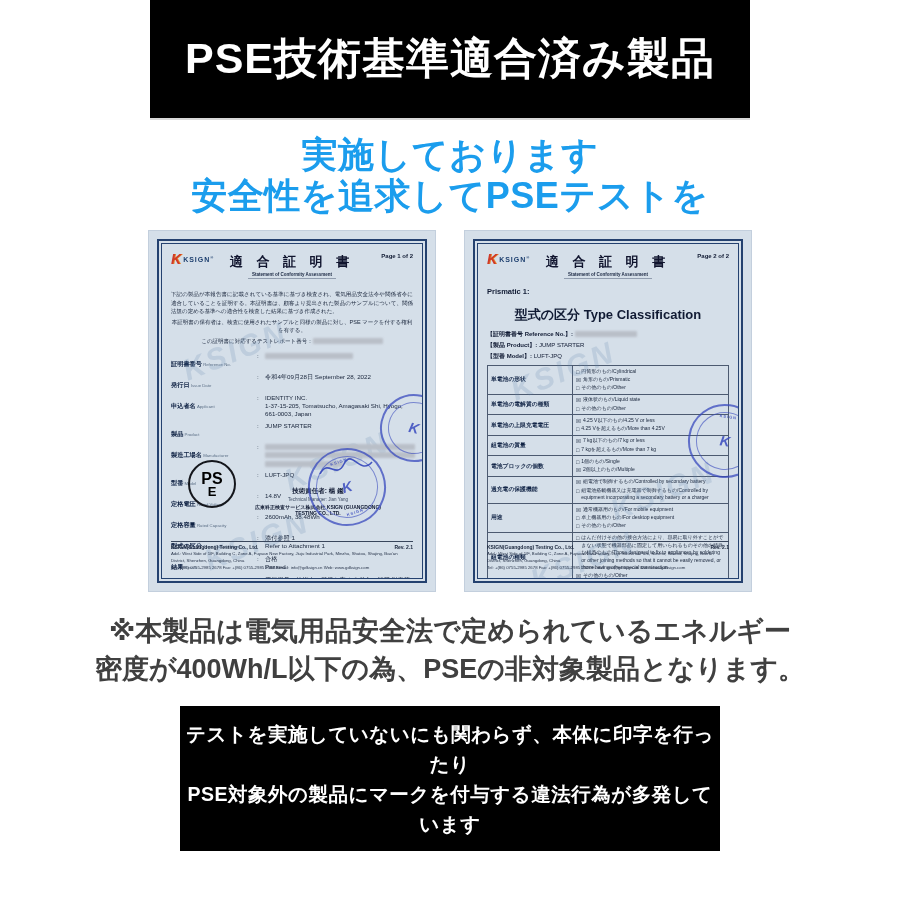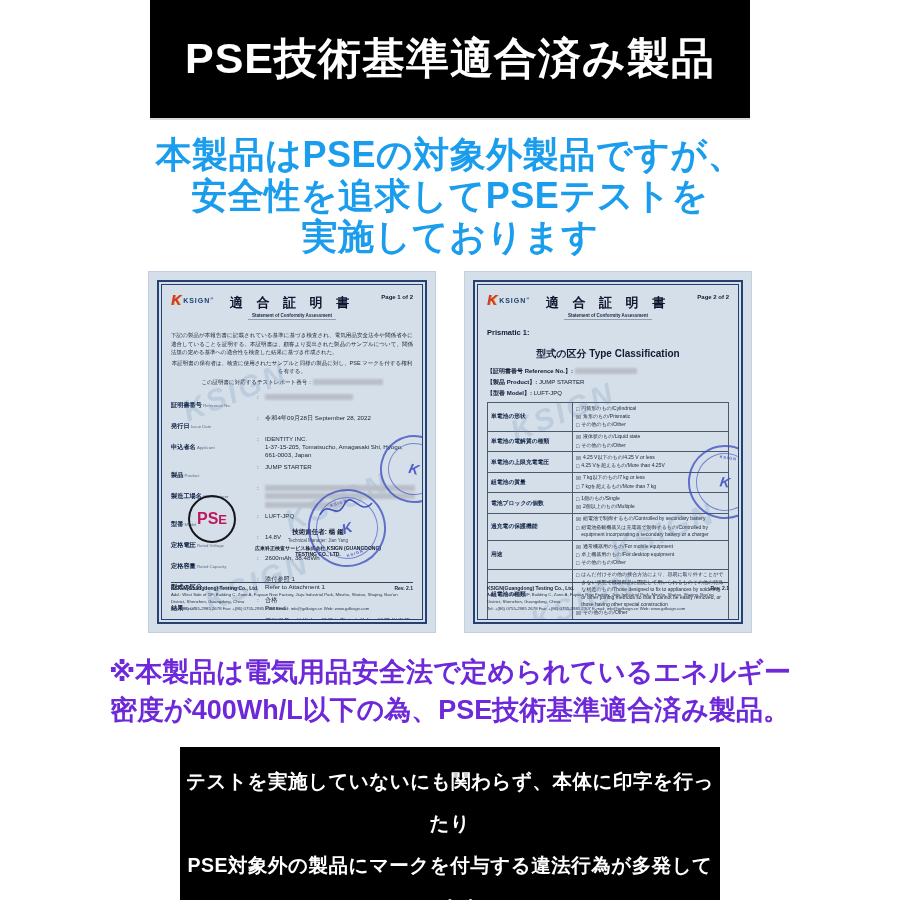--- a/index.html
+++ b/index.html
@@ -52,23 +52,23 @@
   .cfields{margin-top:7px;}
   .cfield{display:flex;margin-bottom:3px;}
   .cflabel{width:86px;flex:none;}
   .cfjp{font-size:6.2px;font-weight:800;color:#0f2244;}
   .cfen{font-size:4.3px;color:#5c6f86;}
   .cfcolon{width:8px;flex:none;font-size:6.2px;color:#18243a;}
   .cfval{flex:1;font-size:6.2px;color:#18243a;line-height:1.35;}
   .cfline{min-height:7px;}
   
   .pse-circle{
-    position:absolute;left:26px;bottom:76px;width:44px;height:44px;border-radius:50%;
-    border:2.5px solid #14161c;display:flex;flex-direction:row;align-items:center;justify-content:center;
-    color:#be185d;font-weight:800;background:transparent;
+    position:absolute;left:26px;bottom:70px;width:44px;height:44px;border-radius:50%;
+    border:2.5px solid #14161c;display:flex;flex-direction:column;align-items:center;justify-content:center;
+    color:#000000;font-weight:800;background:transparent;
   }
   .pse-l1{font-size:16px;line-height:14px;letter-spacing:0px;}
   .pse-l2{font-size:13px;line-height:11px;}
   .sigblock{position:absolute;right:34px;bottom:62px;text-align:center;width:140px;}
   .sig-jp{font-size:6.5px;font-weight:800;color:#101a33;}
   .sig-en{font-size:4.5px;color:#3d4c63;margin-top:1px;}
   .sig-co{font-size:5px;font-weight:700;color:#101a33;margin-top:2px;}
   .squiggle{position:absolute;right:46px;bottom:96px;}
   
   .stamp{
@@ -81,49 +81,48 @@
   .stamp-txt{position:absolute;font-size:4px;font-weight:700;letter-spacing:1px;top:8px;}
   .stamp-txt2{position:absolute;font-size:4px;font-weight:700;letter-spacing:1px;bottom:8px;}
   .stamp-main{width:74px;height:74px;right:36px;bottom:52px;transform:rotate(-18deg);}
   .stamp-edge-left{width:64px;height:64px;right:-26px;top:150px;transform:rotate(12deg);}
   .stamp-edge-right{width:70px;height:70px;right:-24px;top:160px;transform:rotate(8deg);}
   
   .cfoot{position:absolute;left:9px;right:9px;bottom:7px;border-top:1px solid #39465c;padding-top:2px;}
   .cfoot-row1{display:flex;justify-content:space-between;font-size:5px;font-weight:700;color:#18243a;}
   .cfoot-addr,.cfoot-contact{font-size:4.3px;color:#28344a;line-height:1.45;margin-top:1px;}
   
-  .rtitle{text-align:center;font-size:10px;font-weight:800;color:#101a33;margin-top:10px;}
+  .rtitle{text-align:center;font-size:13px;font-weight:800;color:#101a33;margin-top:10px;}
   .rinfo{margin-top:6px;}
   .rinfo-line{font-size:6px;color:#101a33;font-weight:700;margin-bottom:2px;}
   .rinfo-val{font-weight:400;}
   .rtable{width:100%;border-collapse:collapse;margin-top:4px;}
   .rtable td{border:1px solid #4c5a70;vertical-align:middle;padding:1.5px 3px;}
   .tlabel{width:78px;font-size:5.8px;font-weight:800;color:#0f2244;}
   .topts{font-size:5px;color:#18243a;}
   .topt{display:flex;line-height:1.5;}
   .tbox{flex:none;margin-right:2px;font-size:5.5px;}
   .topttext{flex:1;}
   
   .red-note{margin-top:20px;text-align:center;font-weight:800;}
-  .red-note .rline{font-size:27px;line-height:38px;color:#6d28d9;}
+  .red-note .rline{font-size:27px;line-height:38px;color:#404040;}
   
   .bottom-banner{width:540px;margin:18px auto 0;background:#000;text-align:center;padding:13px 0 12px;}
-  .bb-line{color:#fff;font-size:19.5px;line-height:42px;font-weight:700;letter-spacing:0.5px;}
+  .bb-line{color:#fff;font-size:19.5px;line-height:30px;font-weight:700;letter-spacing:0.5px;}
 </style>
 </head>
 <body>
 
 <div class="top-banner">
   <h1>PSE技術基準適合済み製品</h1>
 </div>
 
 <div class="heading">
-  <div class="hline">本製品はPSEの対象外製品ですが、</div>
+  <div class="hline">実施しております</div>
   <div class="hline">安全性を追求してPSEテストを</div>
-  <div class="hline">実施しております</div>
 </div>
 
 <div class="certs-row">
 
   <div class="cert">
     <div class="cb1">
         <div class="cb2">
       <span class="wm" style="left:18px;top:90px">KSIGN</span>
       <span class="wm" style="left:120px;top:200px">KSIGN</span>
       <span class="wm" style="left:40px;top:280px">KSIGN</span>
@@ -423,20 +422,20 @@
         <div class="cfoot-addr">Add.: West Side of 1/F, Building C, Zone A, Fuyuan New Factory, Jiuju Industrial Park, Minzhu, Shatou, Shajing, Bao'an District, Shenzhen, Guangdong, China</div>
         <div class="cfoot-contact">Tel: +(86) 0755-2985 2678    Fax: +(86) 0755-2985 2307    E-mail: info@gdksign.cn    Web: www.gdksign.com</div>
       </div>
     </div>
       </div>
   </div>
 </div>
 
 <div class="red-note">
   <div class="rline">※本製品は電気用品安全法で定められているエネルギー</div>
-  <div class="rline">密度が400Wh/L以下の為、PSE技術基準適合済み製品。</div>
+  <div class="rline">密度が400Wh/L以下の為、PSEの非対象製品となります。</div>
 </div>
 
 <div class="bottom-banner">
   <div class="bb-line">テストを実施していないにも関わらず、本体に印字を行ったり</div>
   <div class="bb-line">PSE対象外の製品にマークを付与する違法行為が多発しています</div>
 
 </div>
 
 </body></html>

